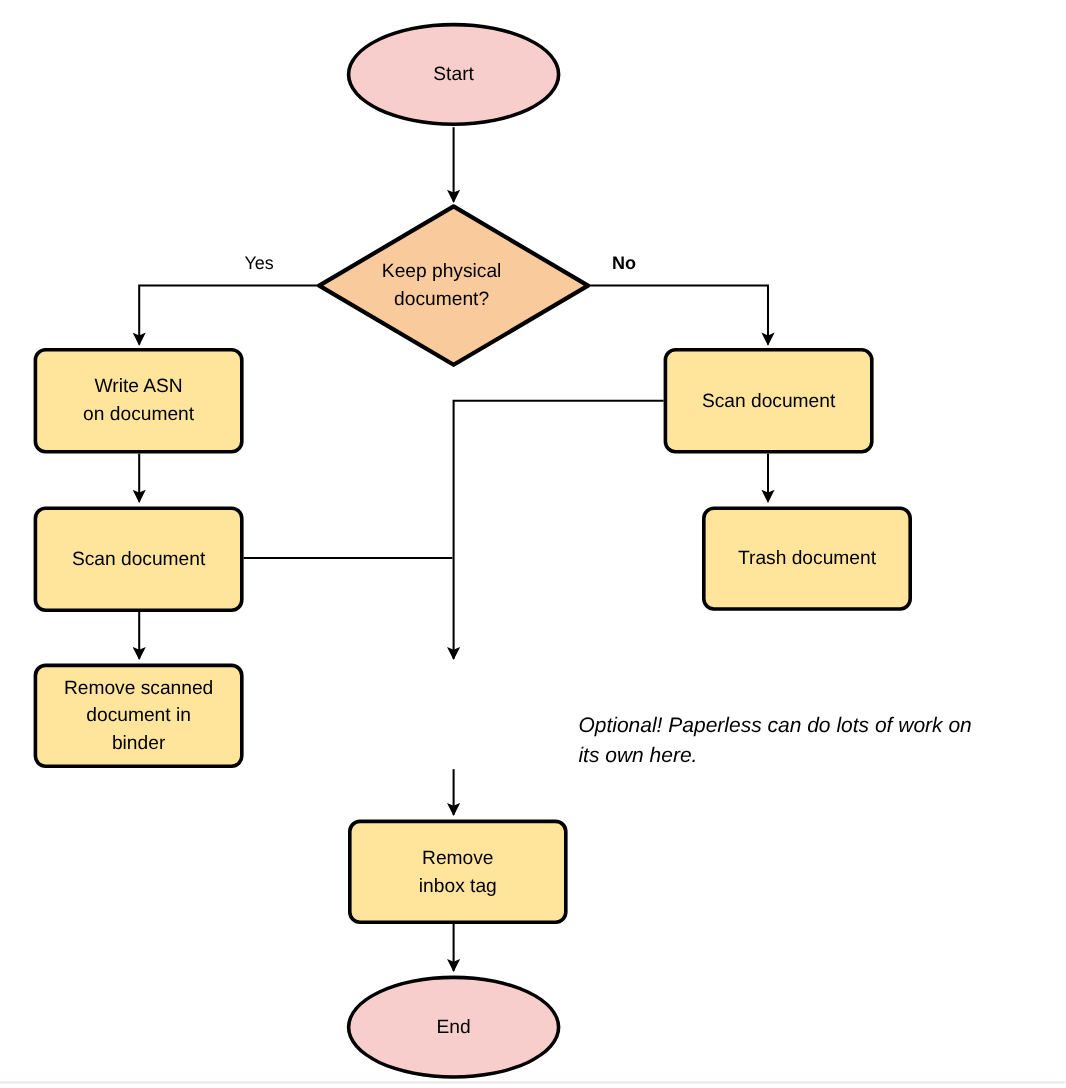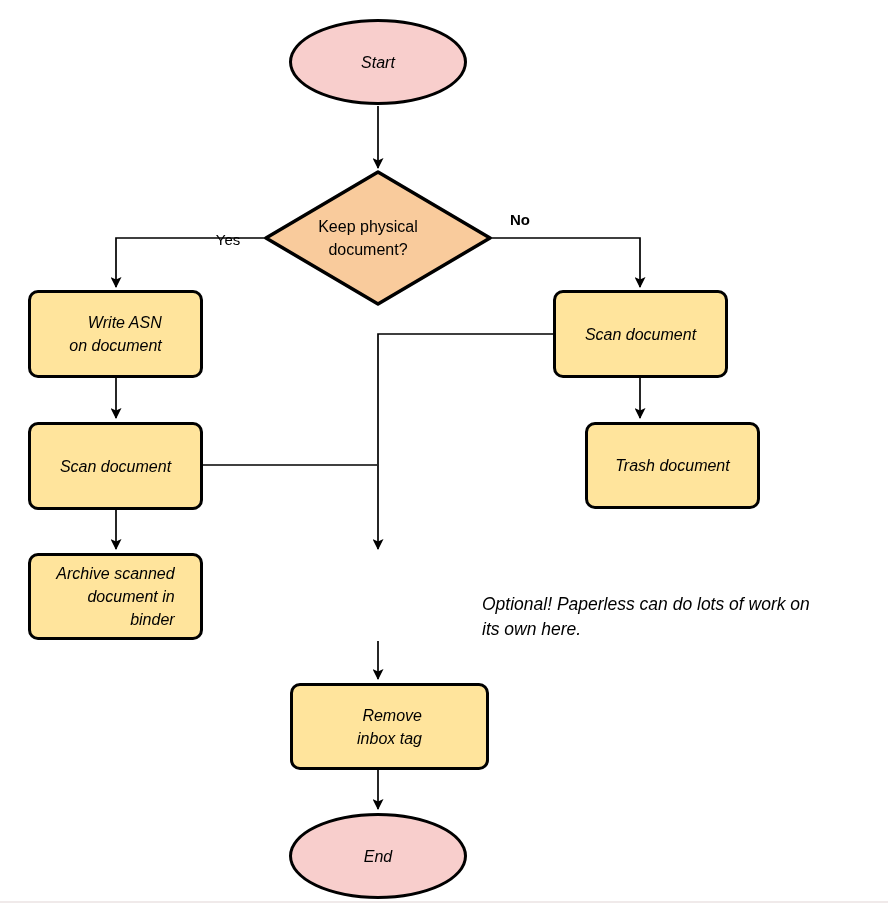--- a/index.html
+++ b/index.html
@@ -12,22 +12,22 @@
   html,body{margin:0;padding:0;background:var(--background);}
   body{font-family:"Liberation Sans",sans-serif;color:#000;}
   #canvas{position:relative;width:888px;height:907px;background:var(--background);overflow:hidden;}
   #wires{position:absolute;left:0;top:0;width:888px;height:907px;}
   .edge{stroke:var(--stroke);stroke-width:1.7;fill:none;}
   .decision-shape{fill:var(--decision-fill);stroke:var(--stroke);stroke-width:3.5;stroke-linejoin:round;}
   .node{
     position:absolute;box-sizing:border-box;
     border:3px solid var(--stroke);background:var(--node-fill);
     display:flex;align-items:center;justify-content:center;
-    text-align:right;font-size:16px;line-height:23px;
-    white-space:pre-line;border-radius:10px;font-style:italic;
+    text-align:center;font-size:16px;line-height:23px;
+    white-space:pre-line;border-radius:10px;
   }
   .terminator{border-radius:50%;background:var(--terminator-fill);border-width:3.5px;}
   .decision-label{
     position:absolute;left:268px;top:215px;width:200px;
     text-align:center;font-size:16px;line-height:23px;white-space:pre-line;
   }
   .edge-label{position:absolute;font-size:15px;text-align:center;}
   .annotation{
     position:absolute;left:482px;top:592px;width:420px;
     font-style:italic;font-size:17.5px;line-height:25px;white-space:pre-line;
@@ -58,39 +58,39 @@
     <path class="edge" d="M378,770 L378,809" marker-end="url(#arrow)"></path>
 
     <polygon class="decision-shape" points="378,172 490,238 378,304 266,238"></polygon>
   </svg>
 
   <div class="node terminator" style="left:289px;top:19px;width:178px;height:86px;">Start</div>
 
   <div class="decision-label">Keep physical
 document?</div>
 
-  <div class="edge-label" style="left:203px;top:211px;width:50px;margin-top:20px;">Yes</div>
+  <div class="edge-label" style="left:191px;top:211px;width:50px;">Yes</div>
   <div class="edge-label" style="left:496px;top:211px;width:48px;font-weight:bold;">No</div>
 
   <div class="node" style="left:28px;top:290px;width:175px;height:88px;">Write ASN
 on document</div>
 
   <div class="node" style="left:28px;top:422px;width:175px;height:88px;">Scan document</div>
 
-  <div class="node" style="left:28px;top:553px;width:175px;height:87px;">Archive scanned
+  <div class="node" style="left:28px;top:553px;width:175px;height:87px;">Remove scanned
 document in
 binder</div>
 
   <div class="node" style="left:553px;top:290px;width:175px;height:88px;">Scan document</div>
 
   <div class="node" style="left:553px;top:422px;width:175px;height:87px;margin-left:32px;">Trash document</div>
 
 
   <div class="annotation">Optional! Paperless can do lots of work on
 its own here.</div>
 
-  <div class="node" style="left:290px;top:683px;width:199px;height:87px;">Remove
+  <div class="node" style="left:290px;top:683px;width:183px;height:87px;">Remove
 inbox tag</div>
 
   <div class="node terminator" style="left:289px;top:813px;width:178px;height:86px;">End</div>
 
   <div class="page-bottom-edge"></div>
 </div>
 
 </body></html>

